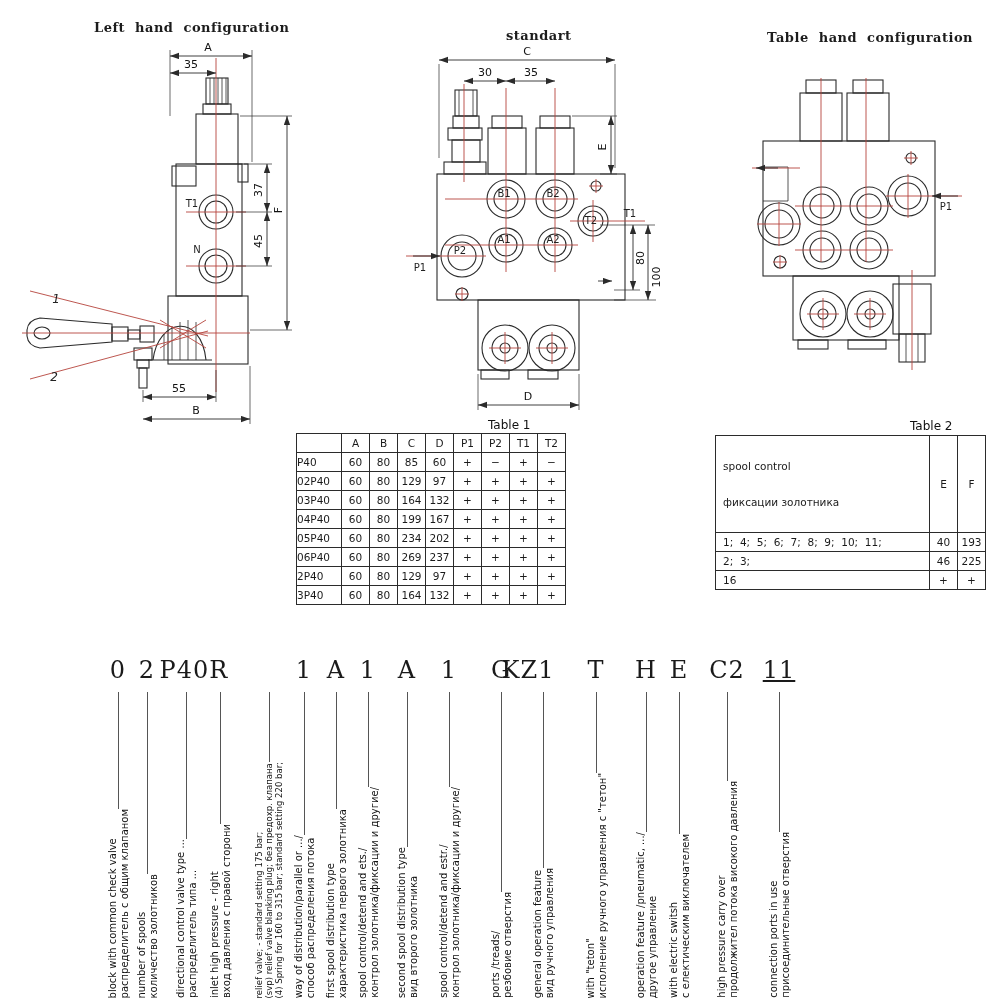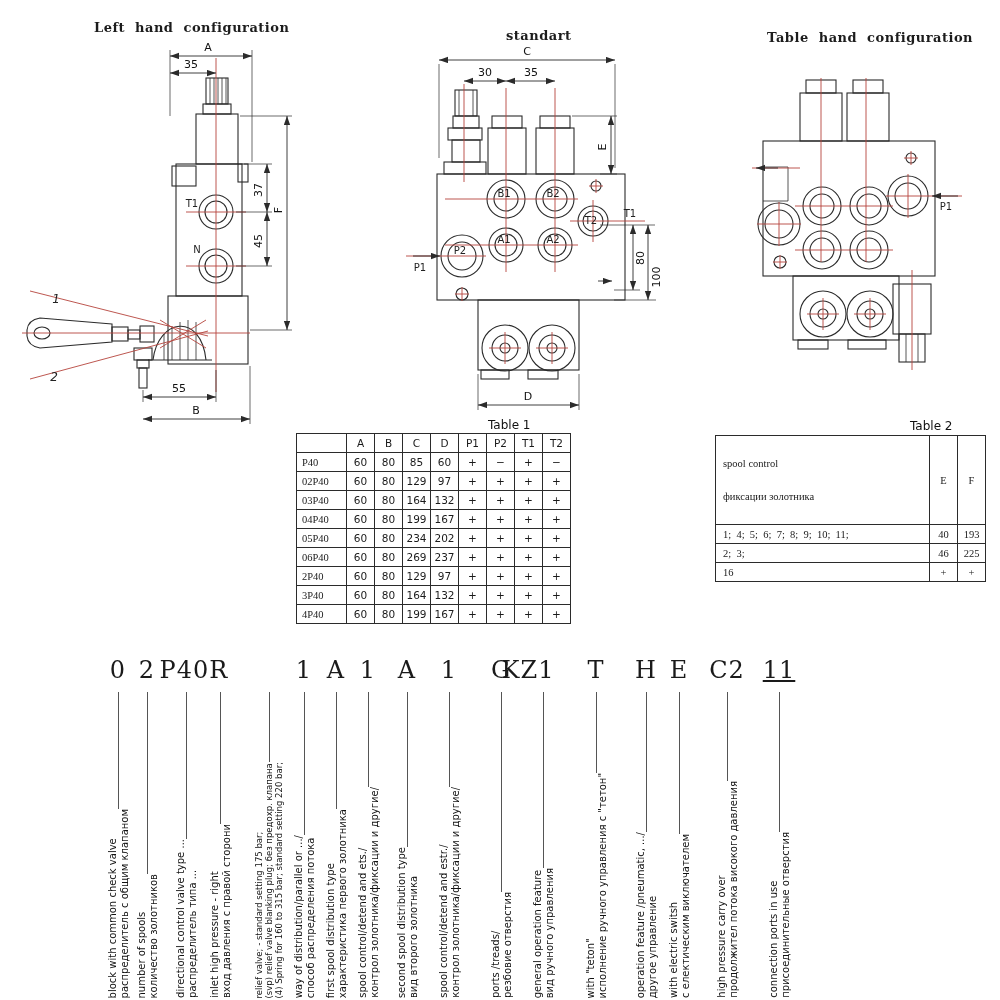--- a/index.html
+++ b/index.html
@@ -16,22 +16,22 @@
   .dimtxt{font:11px "DejaVu Sans",sans-serif;fill:#111;text-anchor:middle;}
   .porttxt{font:10px "DejaVu Sans",sans-serif;fill:#222;text-anchor:middle;}
   .postxt{font:italic 12px "DejaVu Sans",sans-serif;fill:#222;text-anchor:middle;}
   
   .tcap{position:absolute;font-size:12px;color:#111;}
   table{border-collapse:collapse;position:absolute;table-layout:fixed;}
   td,th{border:1px solid #2b2b2b;font-size:10.5px;font-weight:normal;
         text-align:center;padding:0;height:18px;color:#1a1a1a;}
   #table1{left:296px;top:433px;}
   #table1 td,#table1 th{width:27px;}
-  #table1 .name-cell{width:44px;text-align:left;padding-left:5px;font-family:Liberation Serif, serif;}
-  #table2{left:715px;top:435px;font-family:Liberation Serif, serif;}
+  #table1 .name-cell{width:44px;text-align:left;}
+  #table2{left:715px;top:435px;}
   #table2 th{height:36px;}
   #table2 .name-cell{width:206px;text-align:left;padding-left:7px;white-space:pre;}
   #table2 .ef{width:27px;}
   
   #ordering{position:absolute;left:0;top:656px;bottom:0;width:1000px;}
   #code-row{position:absolute;left:0;top:0;width:1000px;height:34px;}
   .code-token{position:absolute;top:0;transform:translateX(-50%);
               font-family:"DejaVu Serif",serif;font-size:24px;color:#1a1a1a;
               letter-spacing:1px;white-space:nowrap;}
   #ordering-items{position:absolute;left:0;top:0;right:0;bottom:0;}
@@ -420,31 +420,20 @@
         <td class="name-cell">3P40</td>
         <td>60</td>
         <td>80</td>
         <td>164</td>
         <td>132</td>
         <td>+</td>
         <td>+</td>
         <td>+</td>
         <td>+</td>
       </tr>
-      <tr>
-        <td class="name-cell">4P40</td>
-        <td>60</td>
-        <td>80</td>
-        <td>199</td>
-        <td>167</td>
-        <td>+</td>
-        <td>+</td>
-        <td>+</td>
-        <td>+</td>
-      </tr>
     </tbody>
 </table>
 
 <div class="tcap" style="left:910px;top:419px;">Table 2</div>
 <table id="table2">
   <thead>
     <tr>
       <th class="name-cell">
         <div>spool control</div>
         <div>фиксации золотника</div>

